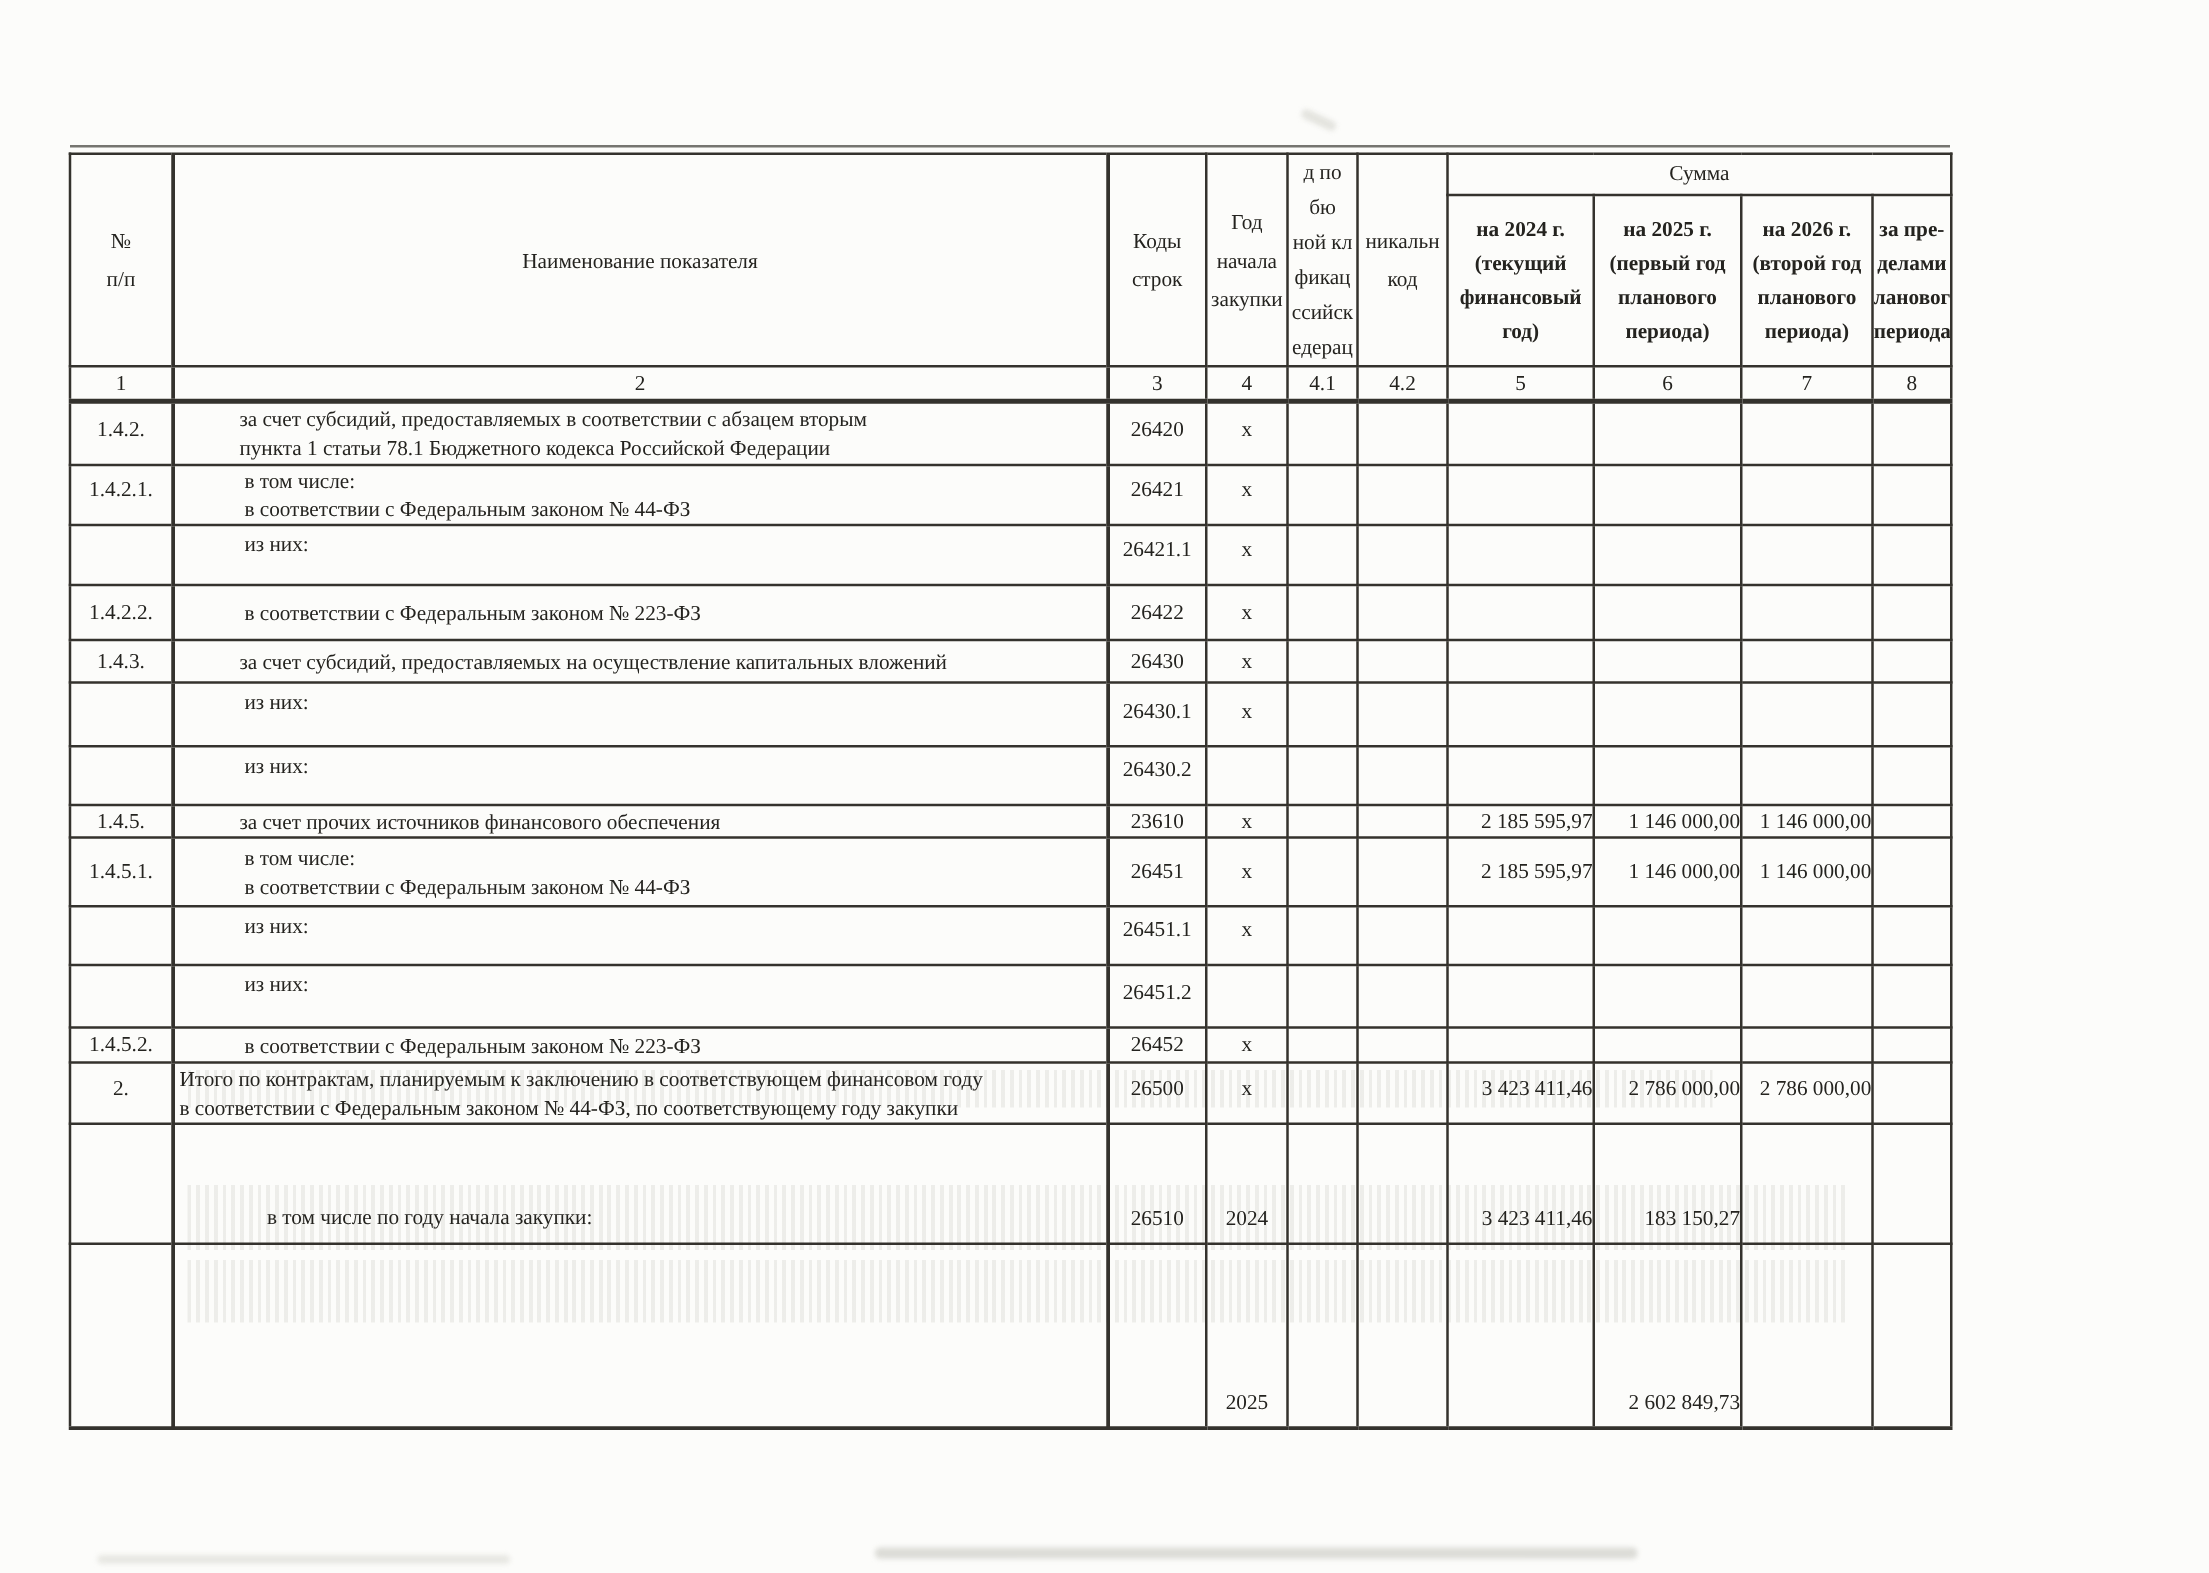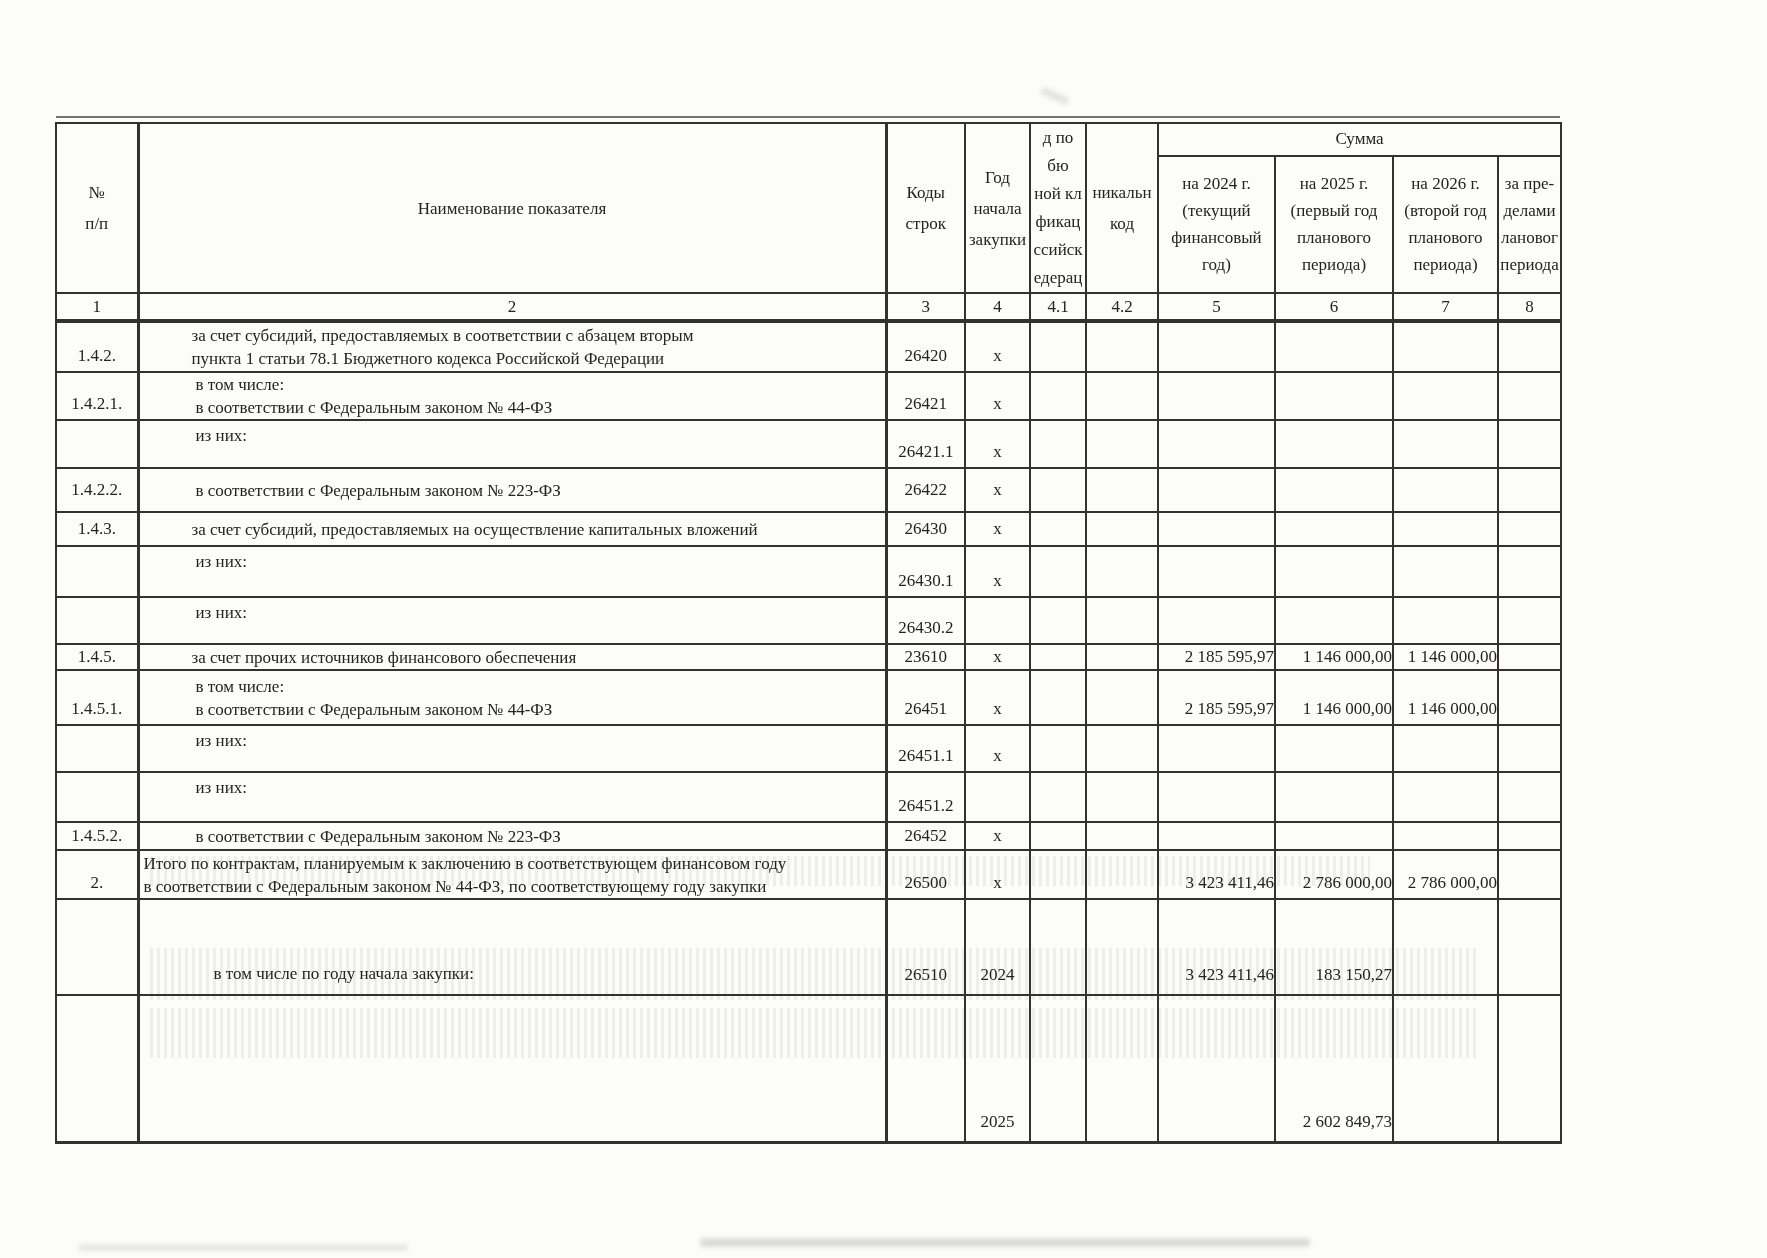--- a/index.html
+++ b/index.html
@@ -31,33 +31,33 @@
 
   
   tr.h1{height:26px;}
   tr.h2{height:110px;}
   tr.nums{height:28px;}
   .hc{vertical-align:top;text-align:center;padding-top:3px;}
   .hc .hl{line-height:31px;}
   .hc .hl27{line-height:28px;}
   .sum-head{text-align:center;vertical-align:middle;}
   .sub{vertical-align:top;text-align:center;}
-  .sub .hl{line-height:27px;}
+  .sub .hl{line-height:27px;font-weight:bold;}
   tr.nums th{text-align:center;border-bottom-width:4px;}
 
   
   .num,.code,.year{text-align:center;}
   .amt{text-align:right;padding-right:4px;}
   .name{text-align:left;}
   .nl{line-height:23px;}
   .pad-a{padding-left:52px;}
   .pad-b{padding-left:56px;}
   .pad-c{padding-left:74px;}
   .pad-0{padding-left:4px;}
-  td.vbc{vertical-align:bottom;padding-bottom:5px;}
+  td.vbc{vertical-align:bottom;padding-bottom:17px;}
   td.vtc{vertical-align:top;padding-top:3px;}
   td.vbb{vertical-align:bottom;padding-bottom:9px;margin-top:14px;}
 </style>
 </head>
 <body>
 
 <div class="sheet">
   <div class="top-rule"></div>
   <div class="smudge s1"></div>
   <div class="smudge s2"></div>

